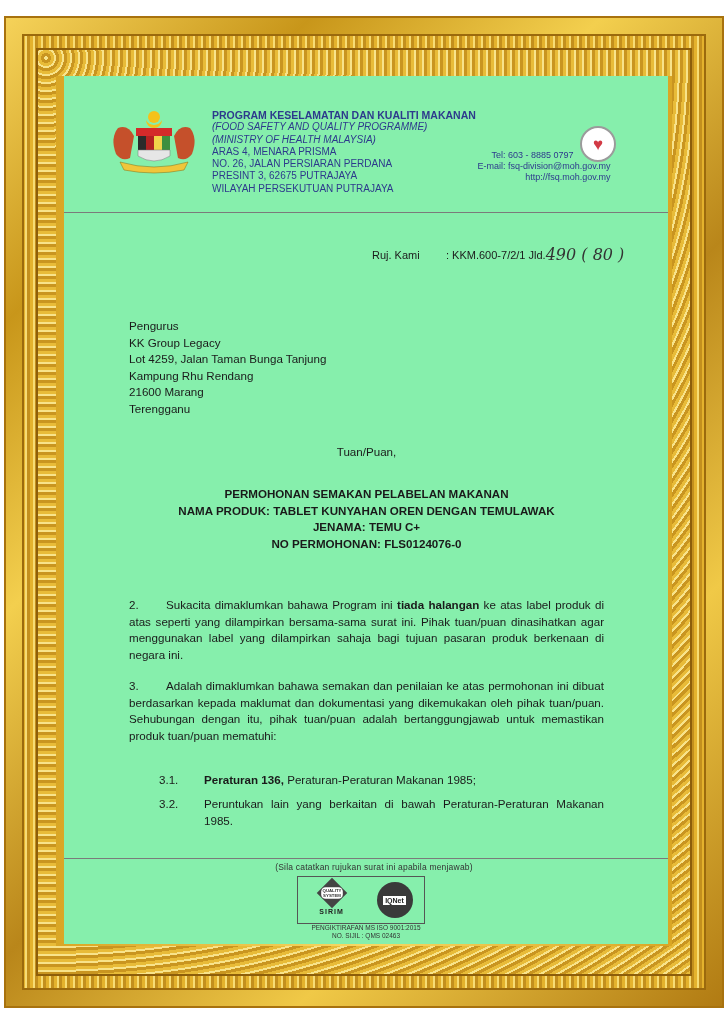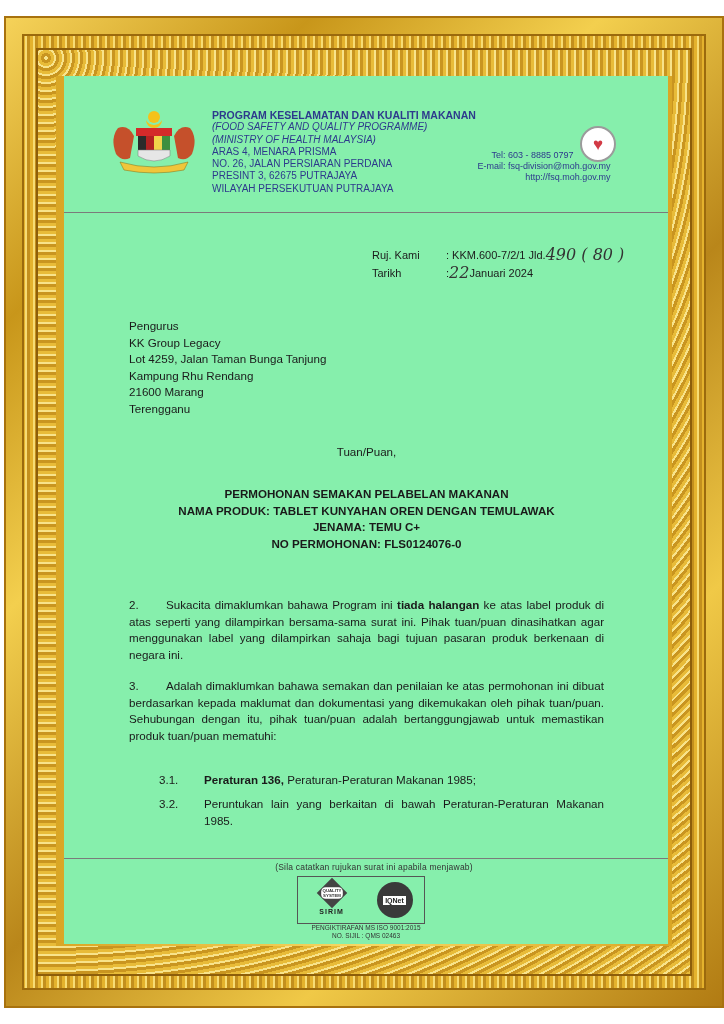--- a/index.html
+++ b/index.html
@@ -117,26 +117,20 @@
   </div>
 
   <div class="hr-top"></div>
 
   <div class="ref">
     <div class="row">
         <span class="lbl">Ruj. Kami</span>
         <span>: KKM.600-7/2/1 Jld. </span>
         <span class="hand">490 ( 80 )</span>
       </div>
-    <div class="row">
-        <span class="lbl">Tarikh</span>
-        <span>: </span>
-        <span class="hand">22</span>
-        <span> Januari 2024</span>
-      </div>
   </div>
 
   <div class="body addr">
     <div>Pengurus</div>
     <div>KK Group Legacy</div>
     <div>Lot 4259, Jalan Taman Bunga Tanjung</div>
     <div>Kampung Rhu Rendang</div>
     <div>21600 Marang</div>
     <div>Terengganu</div>
   </div>

